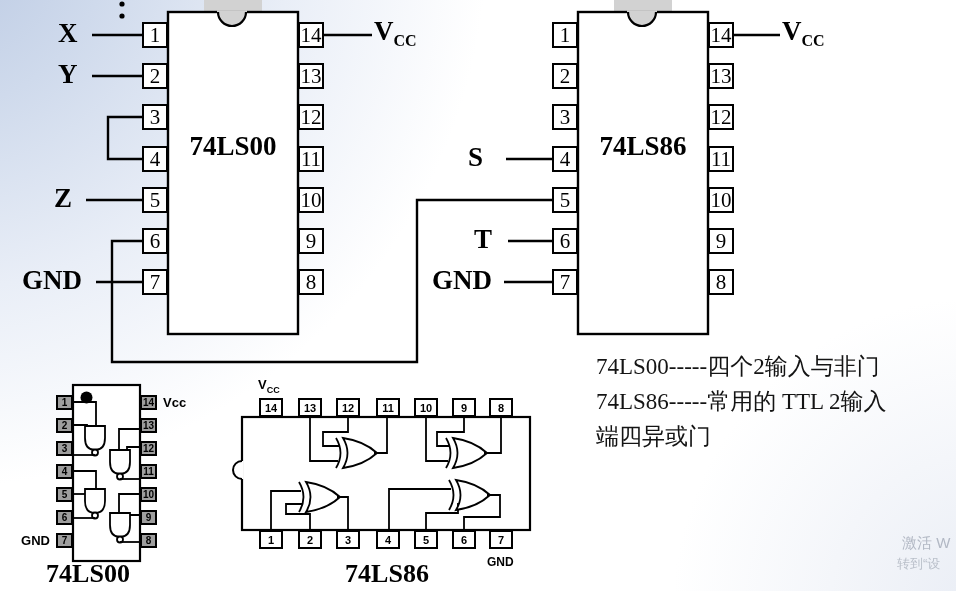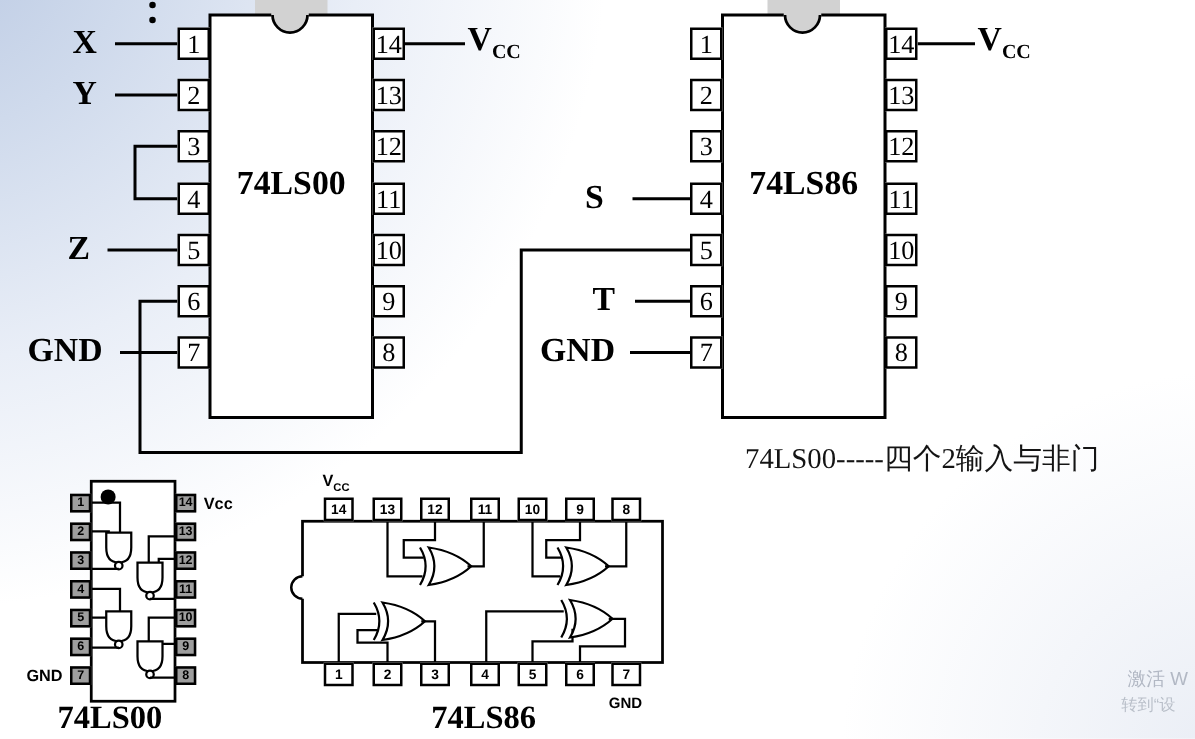--- a/index.html
+++ b/index.html
@@ -207,17 +207,19 @@
   <div class="pinH" style="left:336px;top:530px">3</div>
   <div class="pinH" style="left:376px;top:530px">4</div>
   <div class="pinH" style="left:414px;top:530px">5</div>
   <div class="pinH" style="left:452px;top:530px">6</div>
   <div class="pinH" style="left:489px;top:530px">7</div>
   <div class="vccS" style="left:258px;top:377px"><span>V</span><sub>CC</sub></div>
   <div class="sans-lbl" style="left:487px;top:555px;font-size:12px">GND</div>
   <div class="title" style="left:327px;top:559px;width:120px">74LS86</div>
 
   <div class="note" style="left:596px;top:349px">74LS00-----四个2输入与非门</div>
+  <div class="note" style="left:596px;top:384px">74LS86-----常用的 TTL 2输入</div>
+  <div class="note" style="left:596px;top:419px">端四异或门</div>
 
   <div class="wm1" style="left:902px;top:534px">激活 W</div>
   <div class="wm2" style="left:897px;top:555px">转到“设</div>
 
 </div>
 
 </body></html>

